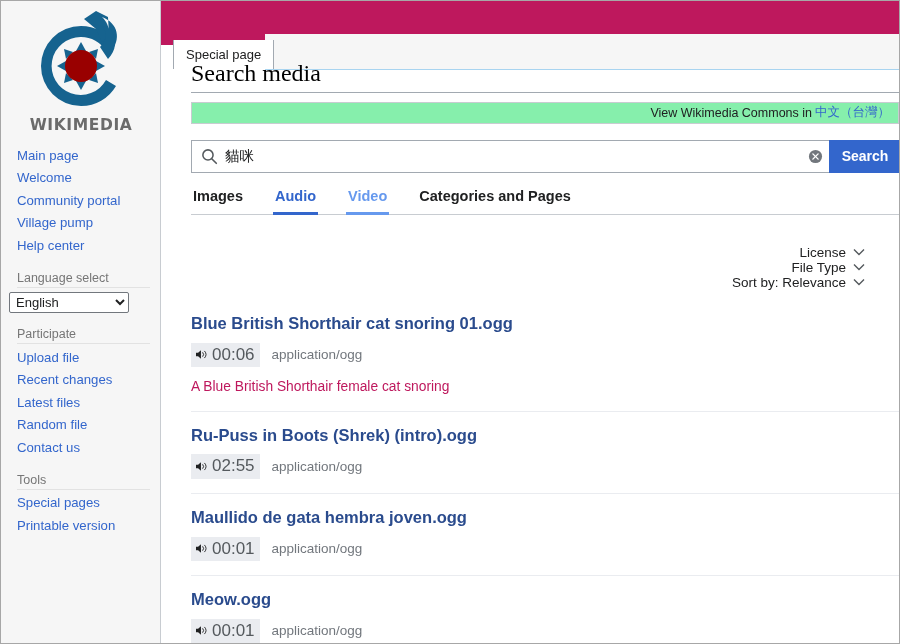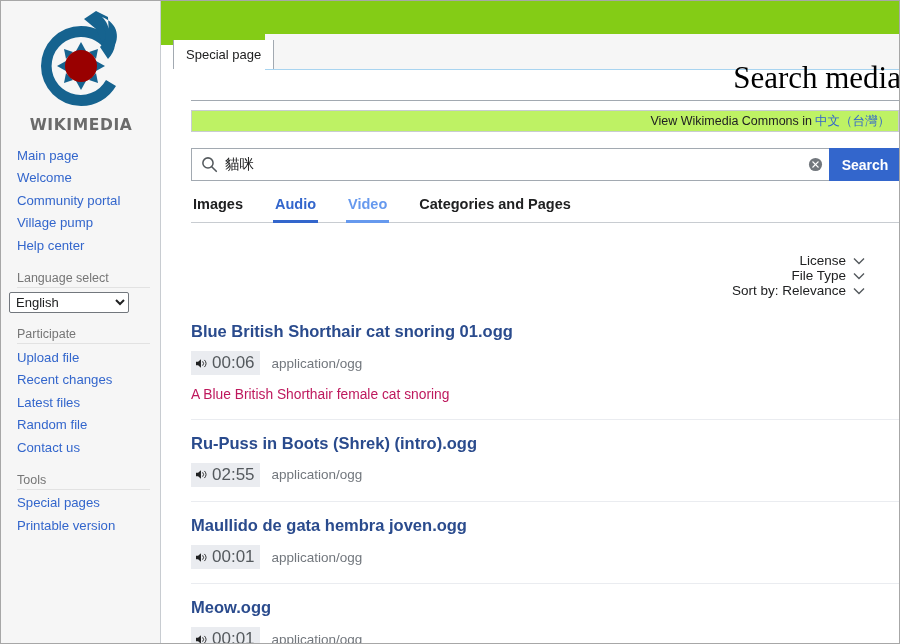--- a/index.html
+++ b/index.html
@@ -111,21 +111,21 @@
     right: 0;
     height: 642px;
     background: #ffffff;
     overflow: hidden;
   }
 
   
   #tabstrip {
     position: relative;
     height: 44px;
-    background: #84cc16;
+    background: #be185d;
     padding-left: 12px;
     box-sizing: border-box;
   }
   .page-tab {
     position: absolute;
     left: 12px;
     top: 39px;
     height: 29px;
     padding: 0 12px;
     display: flex;
@@ -150,36 +150,35 @@
 
   #content-body {
     padding: 0 0 0 30px;
     position: relative;
   }
 
   h1#page-title {
     margin: 0;
     padding: 14px 0 4px 0;
     font-family: "Liberation Serif", serif;
-    font-size: 31px;
+    font-size: 24px;
     font-weight: normal;
     line-height: 1.2;
     color: #000000;
     border-bottom: 1px solid #a2a9b1;
     width: 710px;
-    text-align: right;
   }
 
   
   #notice-bar {
     margin-top: 9px;
     width: 708px;
     height: 22px;
     box-sizing: border-box;
-    background: #bef264;
+    background: #86efac;
     border: 1px solid #c8ccd1;
     display: flex;
     align-items: center;
     justify-content: flex-end;
     padding-right: 8px;
     font-size: 12.5px;
     color: #202122;
   }
   #notice-bar .lang-link {
     color: #3366cc;

